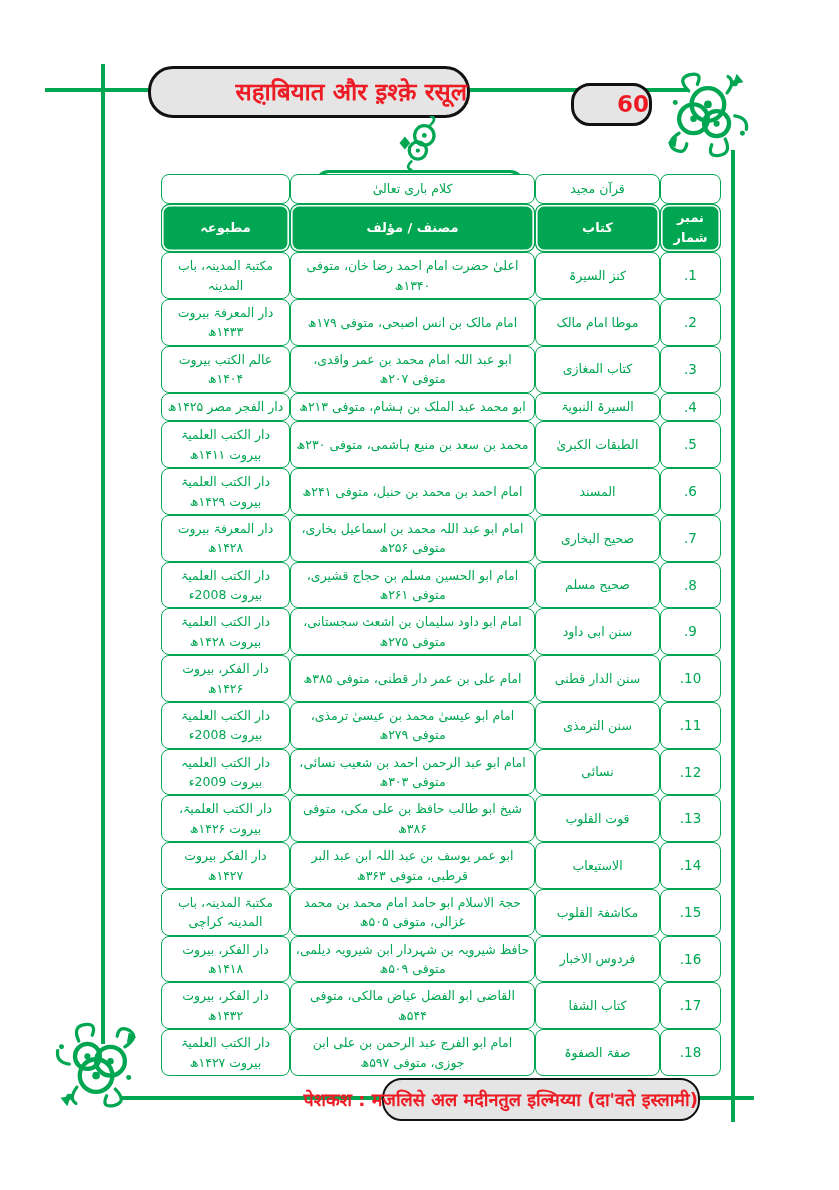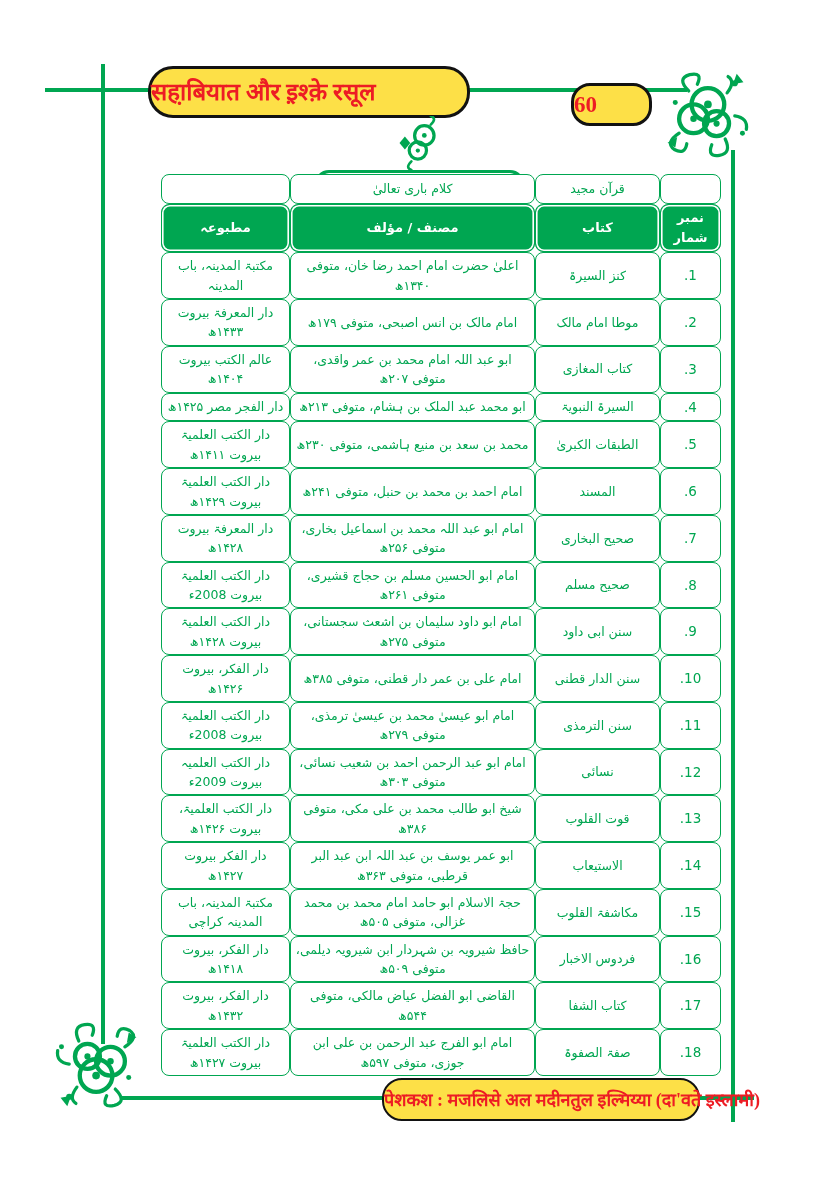--- a/index.html
+++ b/index.html
@@ -9,22 +9,22 @@
   .gline{position:absolute;background:#00A651;z-index:1;}
   .vline-left{left:101px;top:64px;width:4px;height:980px;}
   .hline-top{left:45px;top:88px;width:642px;height:4px;}
   .vline-right{left:731px;top:150px;width:4px;height:972px;}
   .hline-bottom{left:122px;top:1096px;width:632px;height:4px;}
   
   .ornament{position:absolute;z-index:2;}
   .orn-tr{left:658px;top:66px;width:96px;height:96px;}
   .orn-bl{left:50px;top:1018px;width:96px;height:96px;transform:rotate(180deg);}
   
-  .pill{position:absolute;background:#fde047;border:3px solid #121212;display:flex;
-        align-items:center;justify-content:flex-start;z-index:3;font-family:Liberation Serif, serif;}
+  .pill{position:absolute;background:#e5e5e5;border:3px solid #121212;display:flex;
+        align-items:center;justify-content:flex-end;z-index:3;}
   .title-pill{left:148px;top:66px;width:316px;height:46px;border-radius:25px;}
   .title-pill span{color:#ED1C24;font-weight:bold;font-size:24px;line-height:1;}
   .pageno-pill{left:571px;top:71px;width:75px;height:37px;border-radius:19px;margin-top:12px;}
   .pageno-pill span{color:#ED1C24;font-weight:bold;font-size:23px;line-height:1;}
   
   .banner-wrap{position:absolute;left:0;right:0;top:116px;display:flex;
                align-items:center;justify-content:center;z-index:3;flex-direction:column;}
   .banner{background:#00A651;border:3px solid #00A651;box-shadow:inset 0 0 0 2.5px #fff;
           border-radius:15px;padding:9px 30px;margin:0 2px;}
   .banner span{color:#fff;font-weight:bold;font-size:22px;line-height:1.2;direction:rtl;display:block;}
@@ -235,21 +235,21 @@
         </tr>
         <tr>
           <td class="num">12.</td>
           <td>نسائی</td>
           <td>امام ابو عبد الرحمن احمد بن شعیب نسائی، متوفی ۳۰۳ھ</td>
           <td>دار الکتب العلمیہ بیروت 2009ء</td>
         </tr>
         <tr>
           <td class="num">13.</td>
           <td>قوت القلوب</td>
-          <td>شیخ ابو طالب محمد بن علی مکی، متوفی ۳۸۶ھ</td>
+          <td>شیخ ابو طالب حافظ بن علی مکی، متوفی ۳۸۶ھ</td>
           <td>دار الکتب العلمیۃ، بیروت ۱۴۲۶ھ</td>
         </tr>
         <tr>
           <td class="num">14.</td>
           <td>الاستیعاب</td>
           <td>ابو عمر یوسف بن عبد اللہ ابن عبد البر قرطبی، متوفی ۳۶۳ھ</td>
           <td>دار الفکر بیروت ۱۴۲۷ھ</td>
         </tr>
         <tr>
           <td class="num">15.</td>

